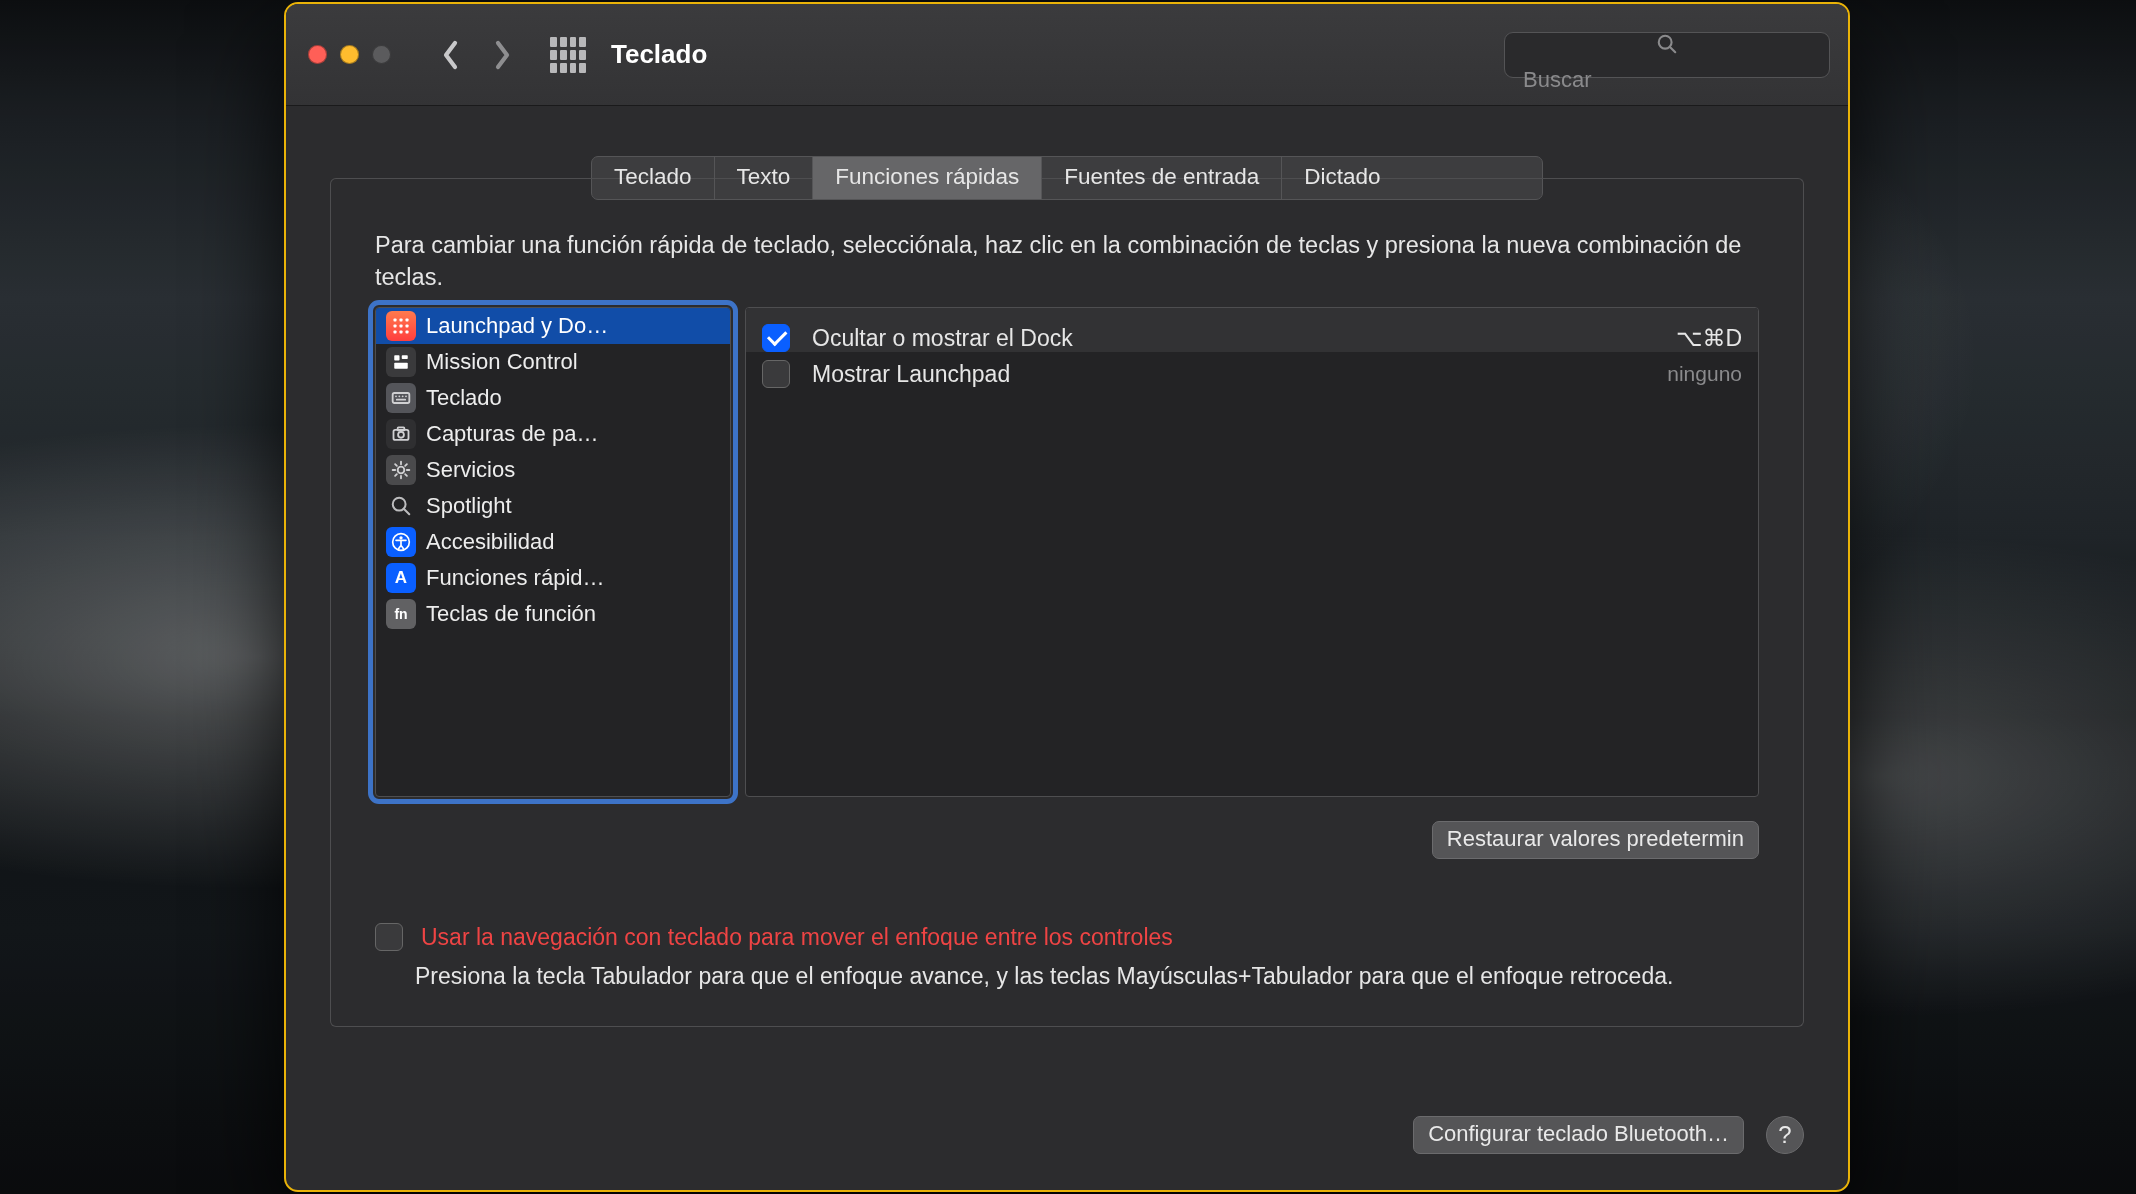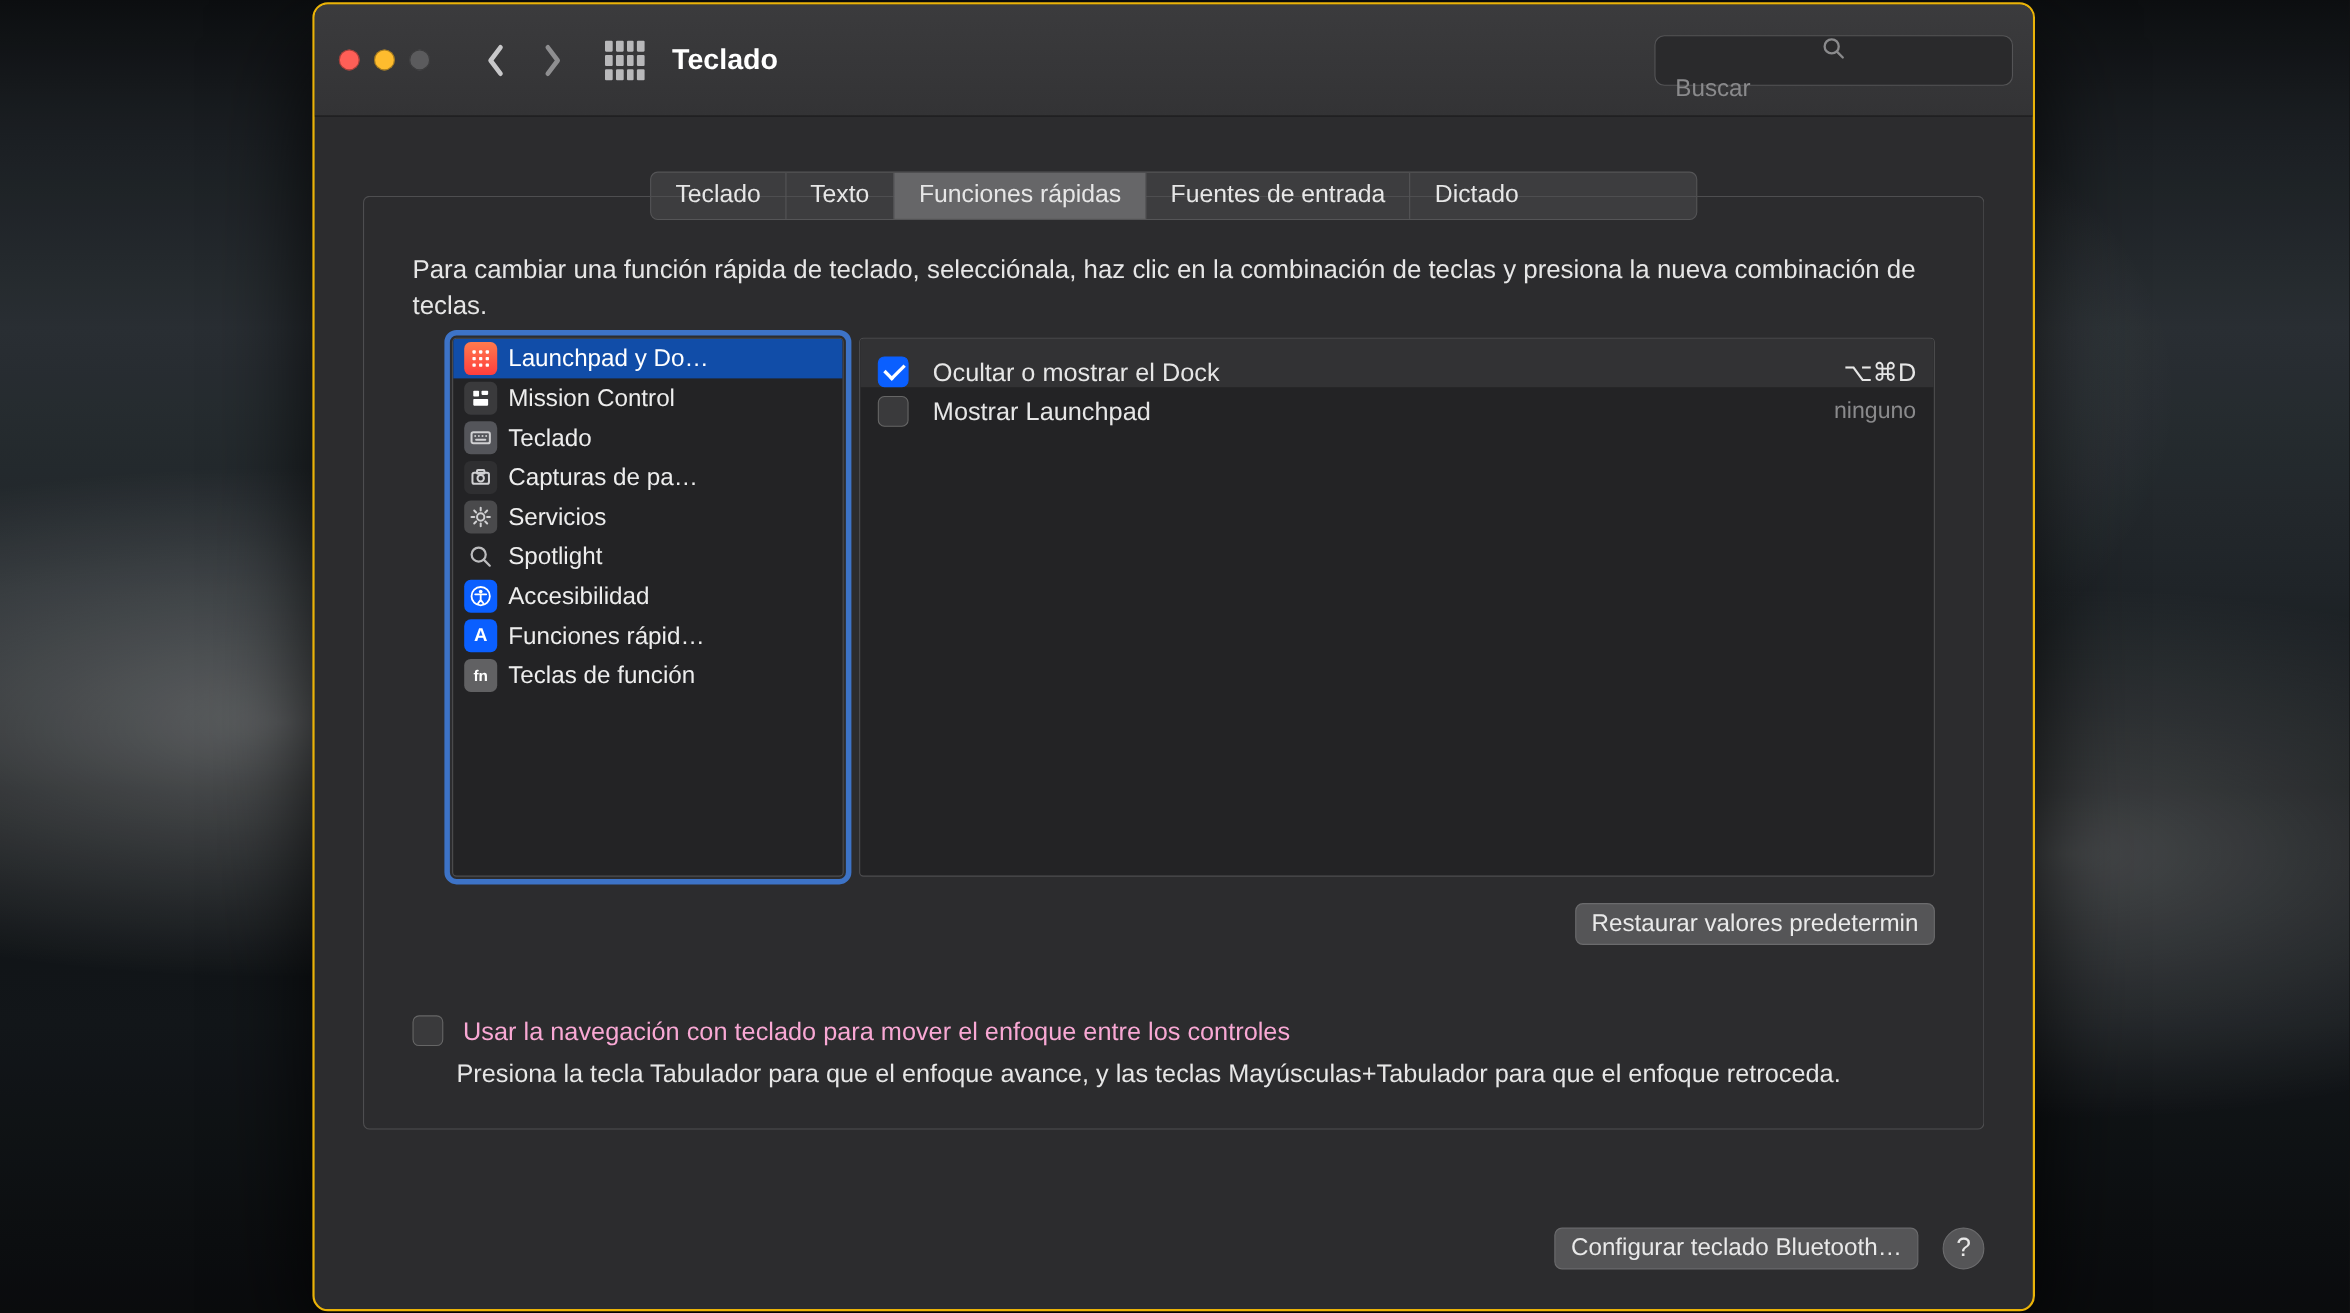--- a/index.html
+++ b/index.html
@@ -165,21 +165,20 @@
   
   .catbox {
     width: 356px;
     height: 490px;
     border: 1px solid #4e4e50;
     border-radius: 4px;
     outline: 5px solid #3d73c7;
     outline-offset: 2px;
     overflow: hidden;
     background:#232325;
-    margin-left:36px;
   }
   .cat-item {
     display: flex; align-items: center;
     height: 36px;
     padding: 0 10px;
     gap: 10px;
     font-size: 22px;
     color:#ededed;
     cursor: pointer;
     white-space: nowrap;
@@ -449,21 +448,21 @@
           </div>
       </div>
 
       <div class="restore-row">
         <button class="btn">Restaurar valores predetermin</button>
       </div>
 
       <div class="kbnav">
         <div class="kbnav-row">
           <div class="sh-check"></div>
-          <div style="font-size:23px;color:#f9a8d4;">Usar la navegación con teclado para mover el enfoque entre los controles</div>
+          <div style="font-size:23px;color:#ef4444;">Usar la navegación con teclado para mover el enfoque entre los controles</div>
         </div>
         <div class="note">Presiona la tecla Tabulador para que el enfoque avance, y las teclas Mayúsculas+Tabulador para que el enfoque retroceda.</div>
       </div>
     </div>
   </div>
 
   <div class="footer">
     <button class="btn">Configurar teclado Bluetooth…</button>
     <button class="help-btn">?</button>
   </div>

